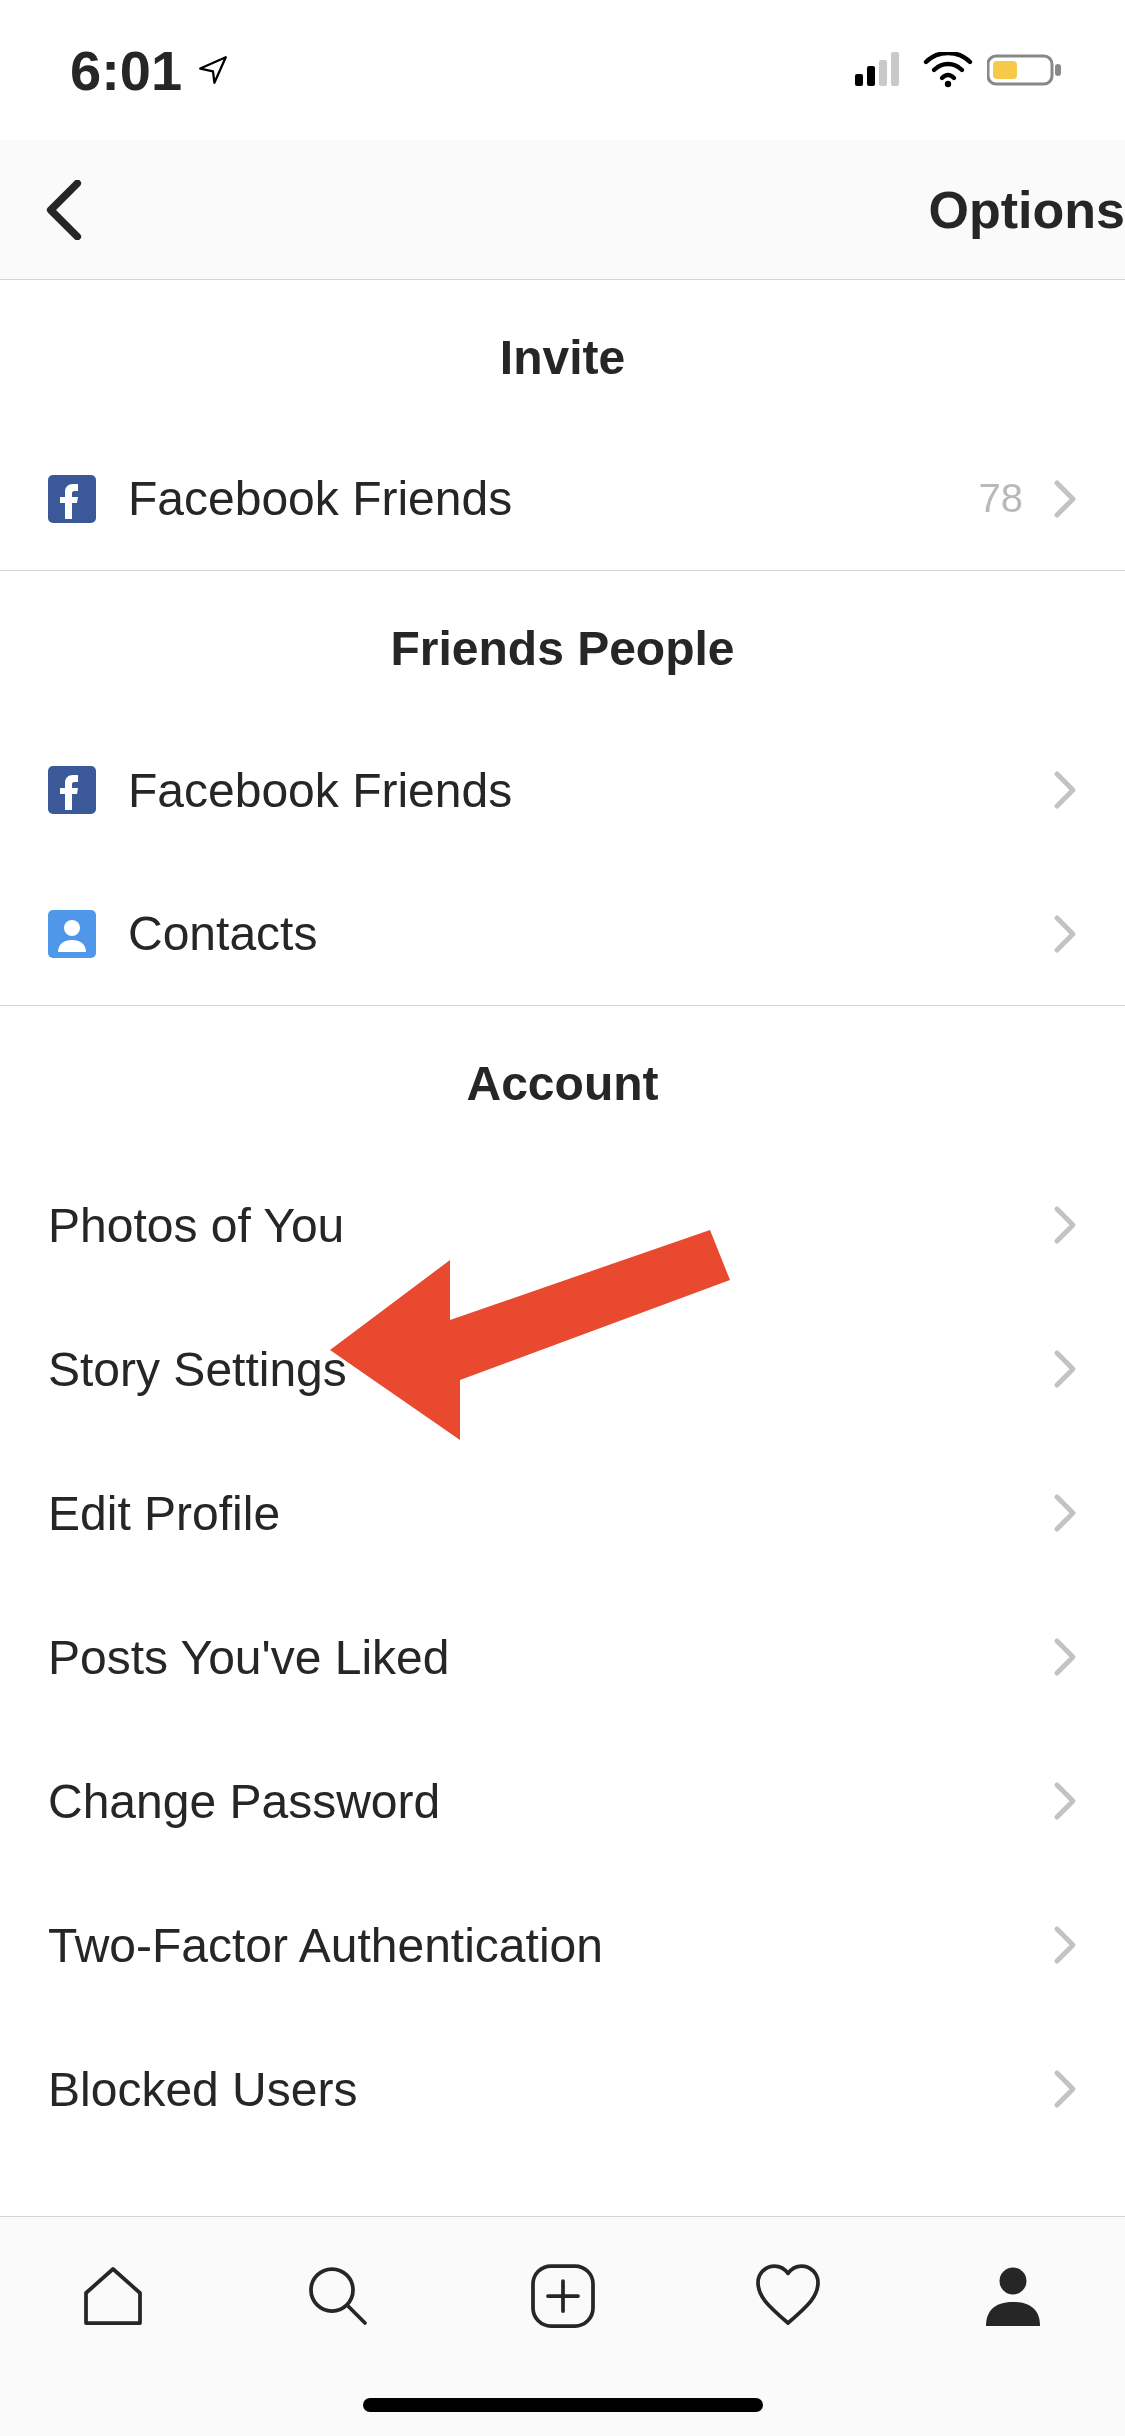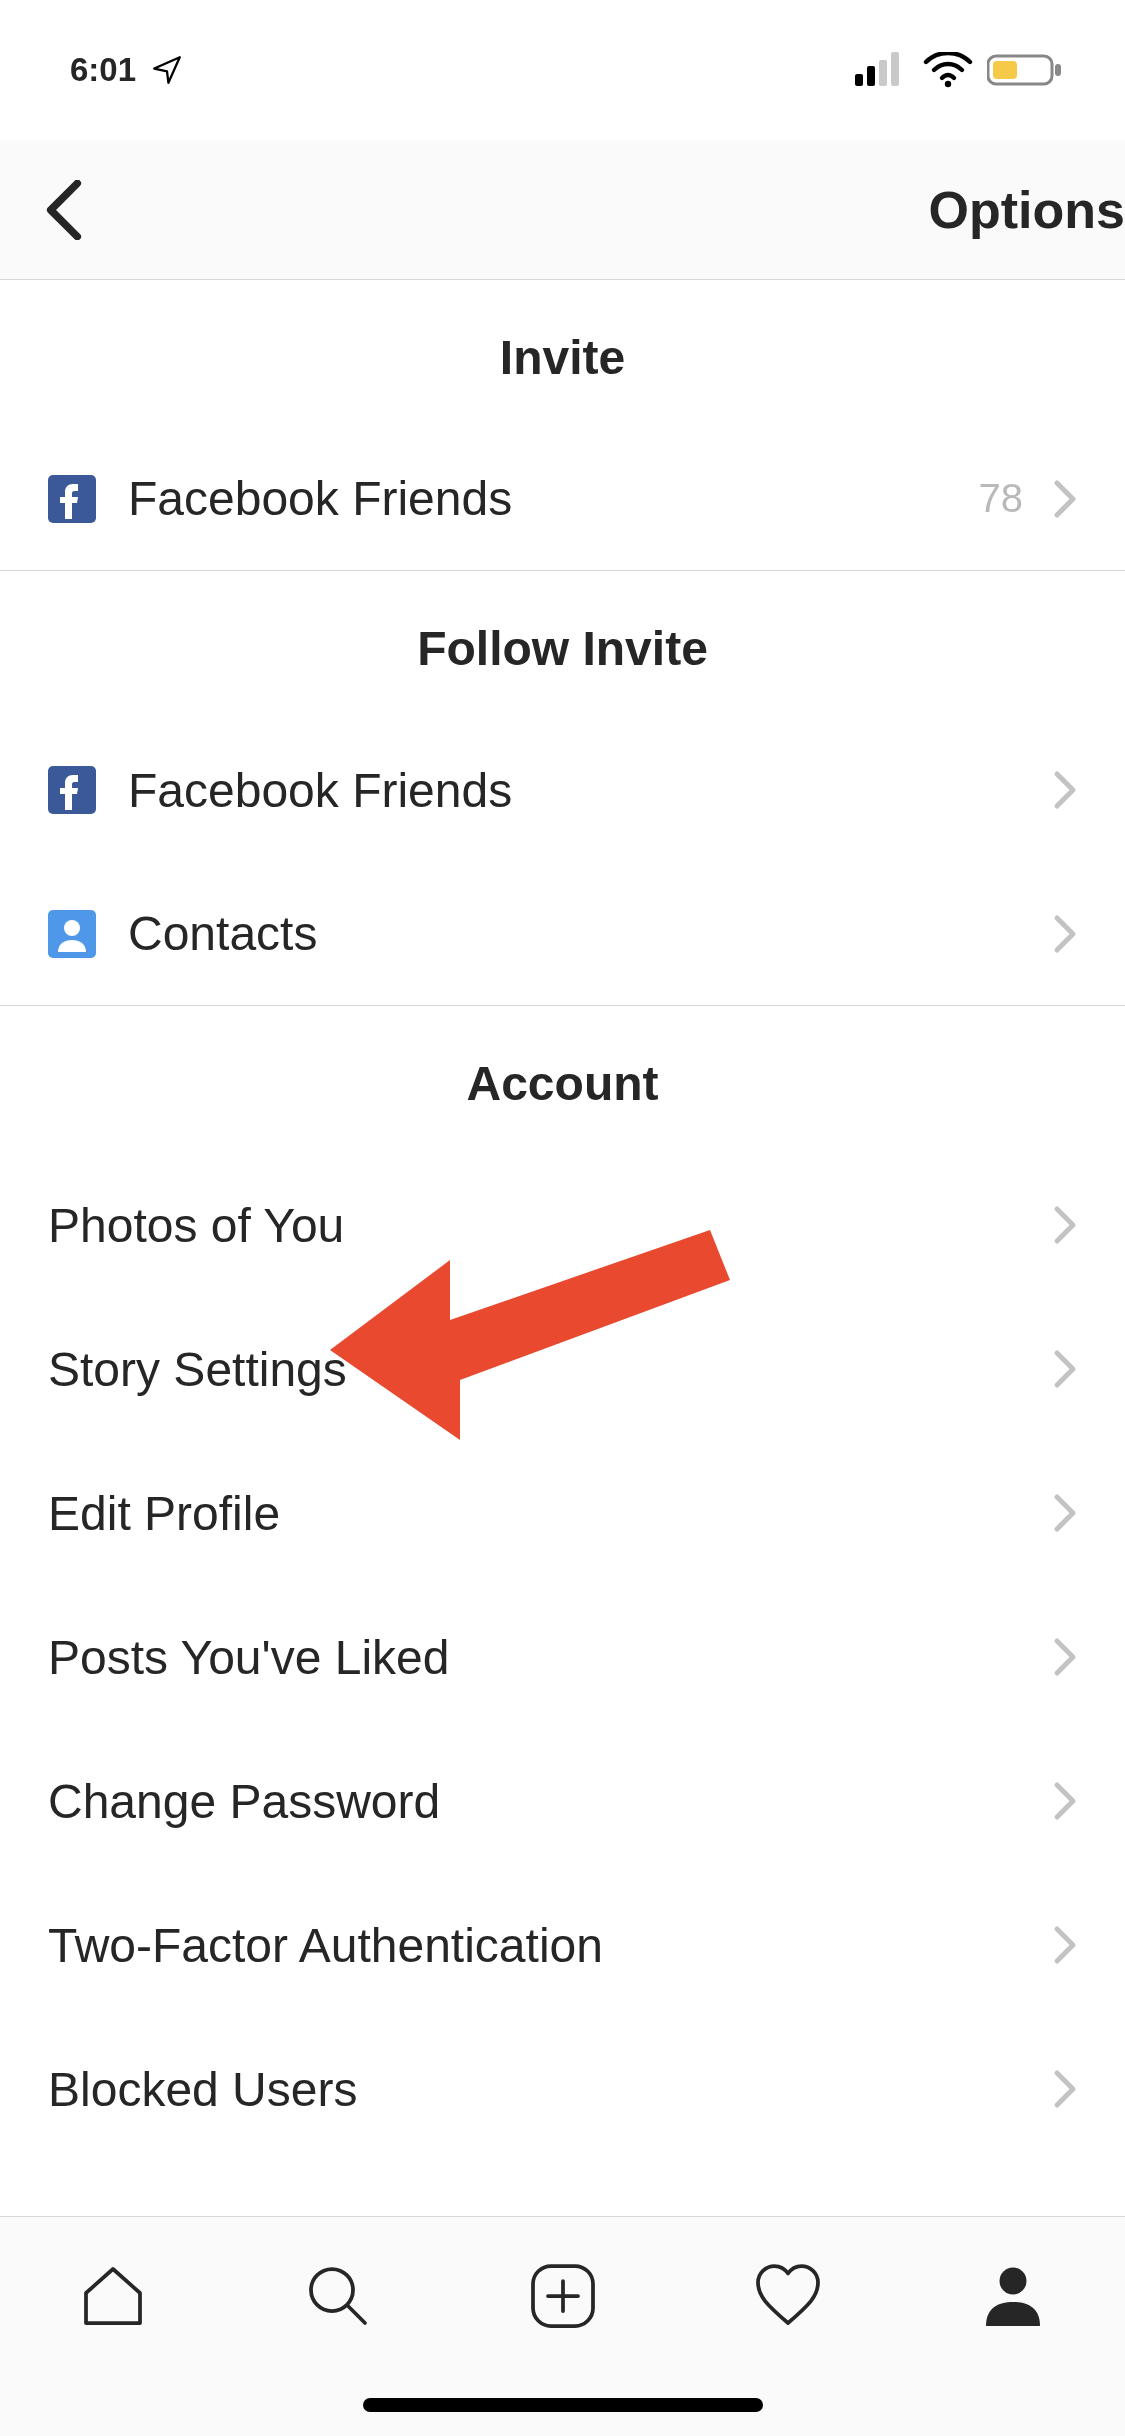--- a/index.html
+++ b/index.html
@@ -1,17 +1,17 @@
 <!DOCTYPE html>
 <html><head>
 <meta charset="utf-8">
 <style>
   * { margin: 0; padding: 0; box-sizing: border-box; -webkit-font-smoothing: antialiased; }
   html, body { width: 1125px; height: 2436px; font-family: -apple-system, "Helvetica Neue", Arial, sans-serif; background: #fff; color: #262626; }
-  .statusbar { height: 140px; display: flex; align-items: center; justify-content: space-between; padding: 0 60px 0 70px; font-size: 33px; font-weight: 600; }
+  .statusbar { height: 140px; display: flex; align-items: center; justify-content: space-between; padding: 0 60px 0 70px; font-size: 56px; font-weight: 600; }
   .statusbar .left { display: flex; align-items: center; gap: 14px; }
   .statusbar .right { display: flex; align-items: center; gap: 14px; }
   .navbar { height: 140px; background: #fafafa; border-bottom: 1px solid #d6d6d6; display: flex; align-items: center; position: relative; }
   .navbar .back { position: absolute; left: 24px; top: 50%; transform: translateY(-50%); padding: 20px; }
   .navbar .title { flex: 1; text-align: right; font-size: 52px; font-weight: 600; color: #262626; }
   .section-header { padding: 50px 48px 42px; font-size: 48px; font-weight: 600; color: #262626; background: #fff; text-align: center; }
   .row { display: flex; align-items: center; padding: 0 48px; height: 144px; background: #fff; font-size: 48px; color: #262626; }
   .row .icon-slot { width: 80px; display: flex; align-items: center; }
   .row .label { flex: 1; }
   .row .value { color: #b9b9b9; font-size: 40px; margin-right: 30px; }
@@ -85,21 +85,21 @@
     </span>
     <span class="label">Facebook Friends</span>
     <span class="value">78</span>
     <span class="chev">
         <svg width="24" height="40" viewBox="0 0 24 40">
           <path d="M4 4 L20 20 L4 36" stroke="#c3c3c3" stroke-width="5" fill="none" stroke-linecap="round" stroke-linejoin="round"></path>
         </svg>
       </span>
   </div>
 
-  <div class="section-header">Follow Invite</div>
+  <div class="section-header">Friends People</div>
 
   <div class="row">
     <span class="icon-slot">
       <svg width="48" height="48" viewBox="0 0 48 48">
           <rect width="48" height="48" rx="5" fill="#3b5998"></rect>
           <path d="M30 16h-4c-1 0-2 1-2 2v4h6l-1 6h-5v16h-7V28h-5v-6h5v-5c0-5 3-8 8-8h5v7z" fill="#fff"></path>
         </svg>
     </span>
     <span class="label">Facebook Friends</span>
     <span class="chev">

